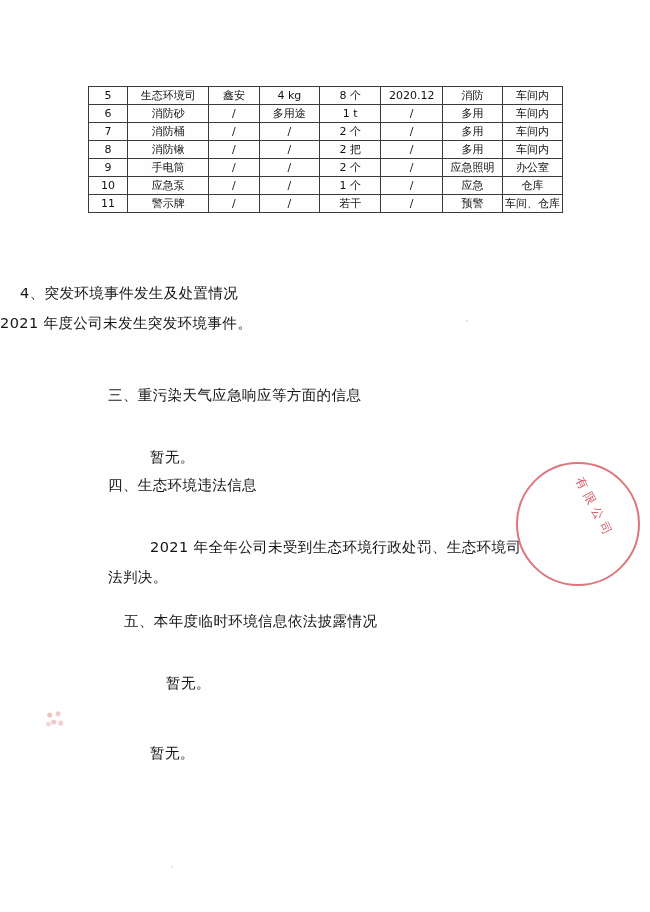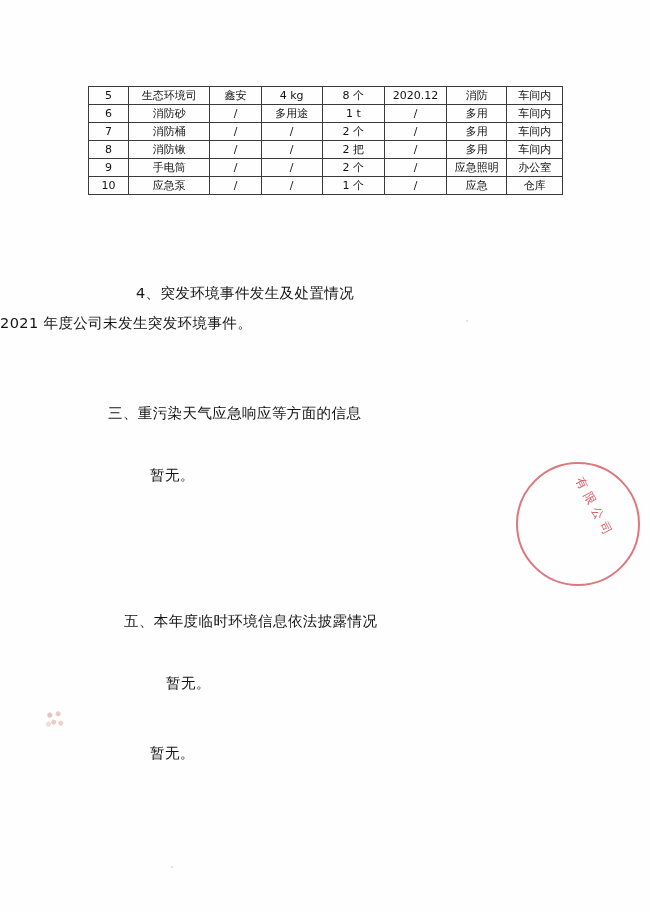--- a/index.html
+++ b/index.html
@@ -67,21 +67,21 @@
     letter-spacing: 0.4px;
   }
   .para {
     position: absolute;
     left: 0;
     width: 470px;
   }
   .line {
     white-space: pre;
   }
-  .indent-1 { padding-left: 20px; text-align: center; }
+  .indent-1 { padding-left: 20px; }
   .indent-2 { padding-left: 42px; margin-top: 32px; }
 
   
   .stamp-right {
     position: absolute;
     right: 8px;
     top: 462px;
     width: 86px;
     height: 96px;
     pointer-events: none;
@@ -195,34 +195,49 @@
         <tr>
           <td class="c0">10</td>
           <td class="c1">应急泵</td>
           <td class="c2">/</td>
           <td class="c3">/</td>
           <td class="c4">1 个</td>
           <td class="c5">/</td>
           <td class="c6">应急</td>
           <td class="c7">仓库</td>
         </tr>
+        <tr>
+          <td class="c0">11</td>
+          <td class="c1">警示牌</td>
+          <td class="c2">/</td>
+          <td class="c3">/</td>
+          <td class="c4">若干</td>
+          <td class="c5">/</td>
+          <td class="c6">预警</td>
+          <td class="c7">车间、仓库</td>
+        </tr>
       </tbody>
     </table>
   </div>
 
   <div class="body-text para" style="top:278px;">
     <div class="line indent-1">4、突发环境事件发生及处置情况</div>
     <div class="line">2021 年度公司未发生突发环境事件。</div>
   </div>
 
-  <div class="body-text para" style="top:398px; left:108px;">
+  <div class="body-text para" style="top:380px; left:108px;">
     <div class="line">三、重污染天气应急响应等方面的信息</div>
     <div class="line indent-2">暂无。</div>
   </div>
 
+  <div class="body-text para" style="top:470px; left:108px;">
+    <div class="line">四、生态环境违法信息</div>
+    <div class="line indent-2">2021 年全年公司未受到生态环境行政处罚、生态环境司</div>
+    <div class="line">法判决。</div>
+  </div>
 
   <div class="body-text para" style="top:606px; left:124px;">
     <div class="line">五、本年度临时环境信息依法披露情况</div>
     <div class="line indent-2">暂无。</div>
   </div>
 
   <div class="body-text para" style="top:706px; left:108px;">
     <div class="line indent-2">暂无。</div>
   </div>
 

